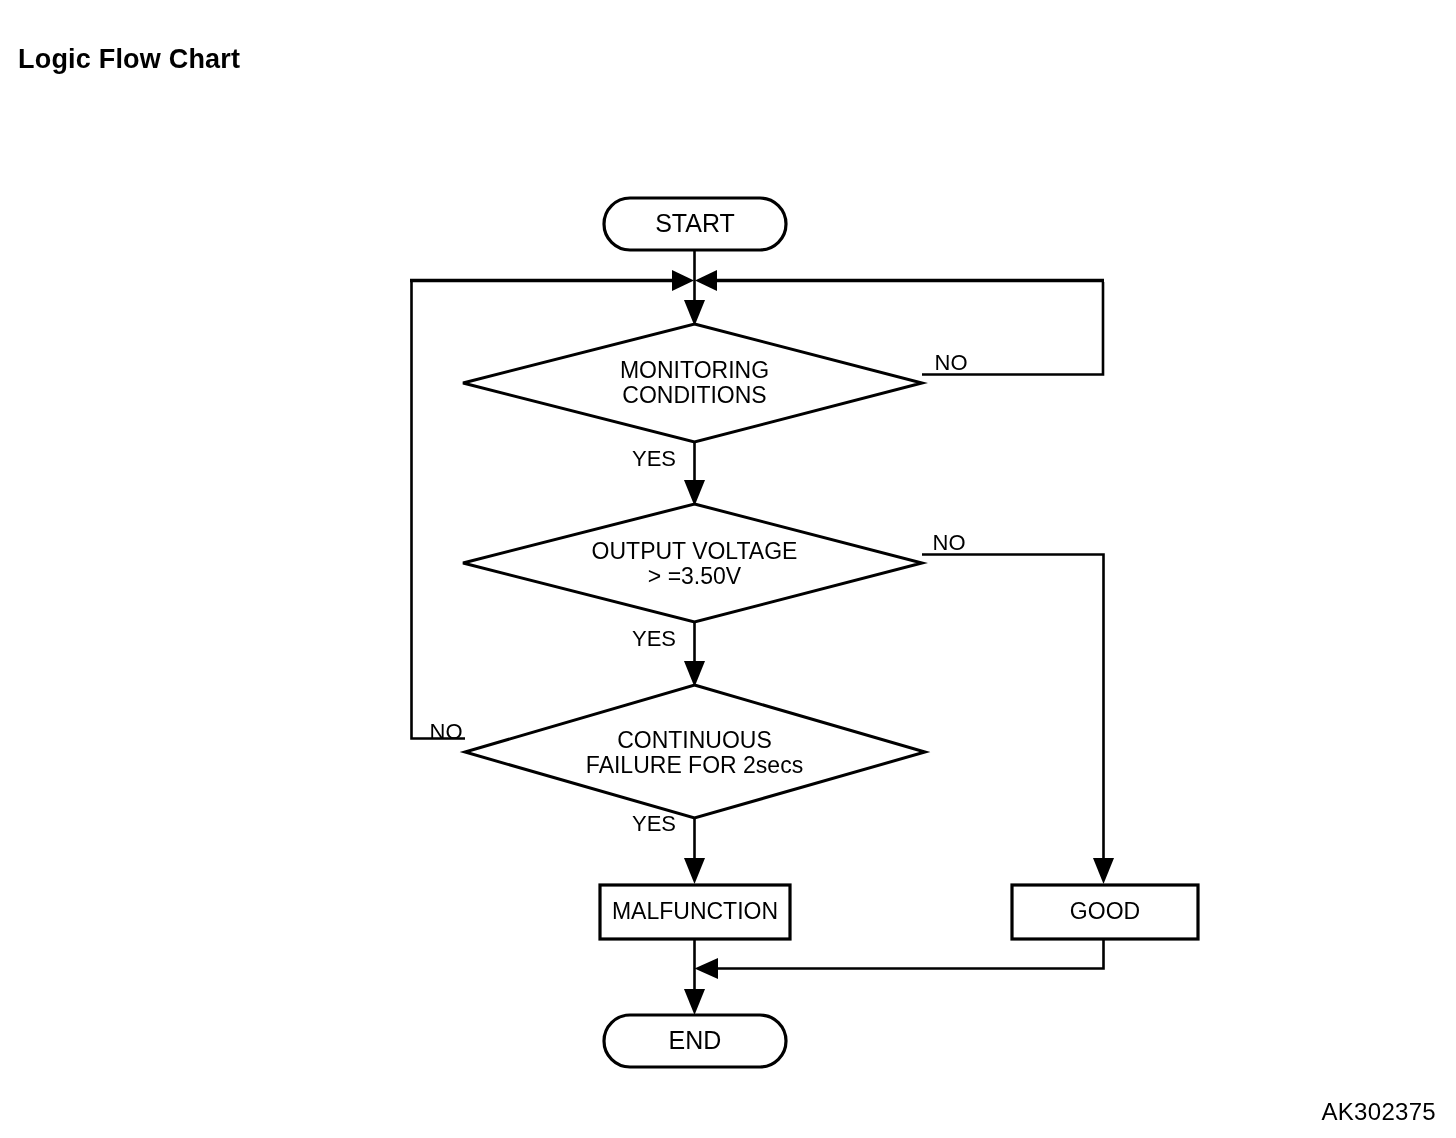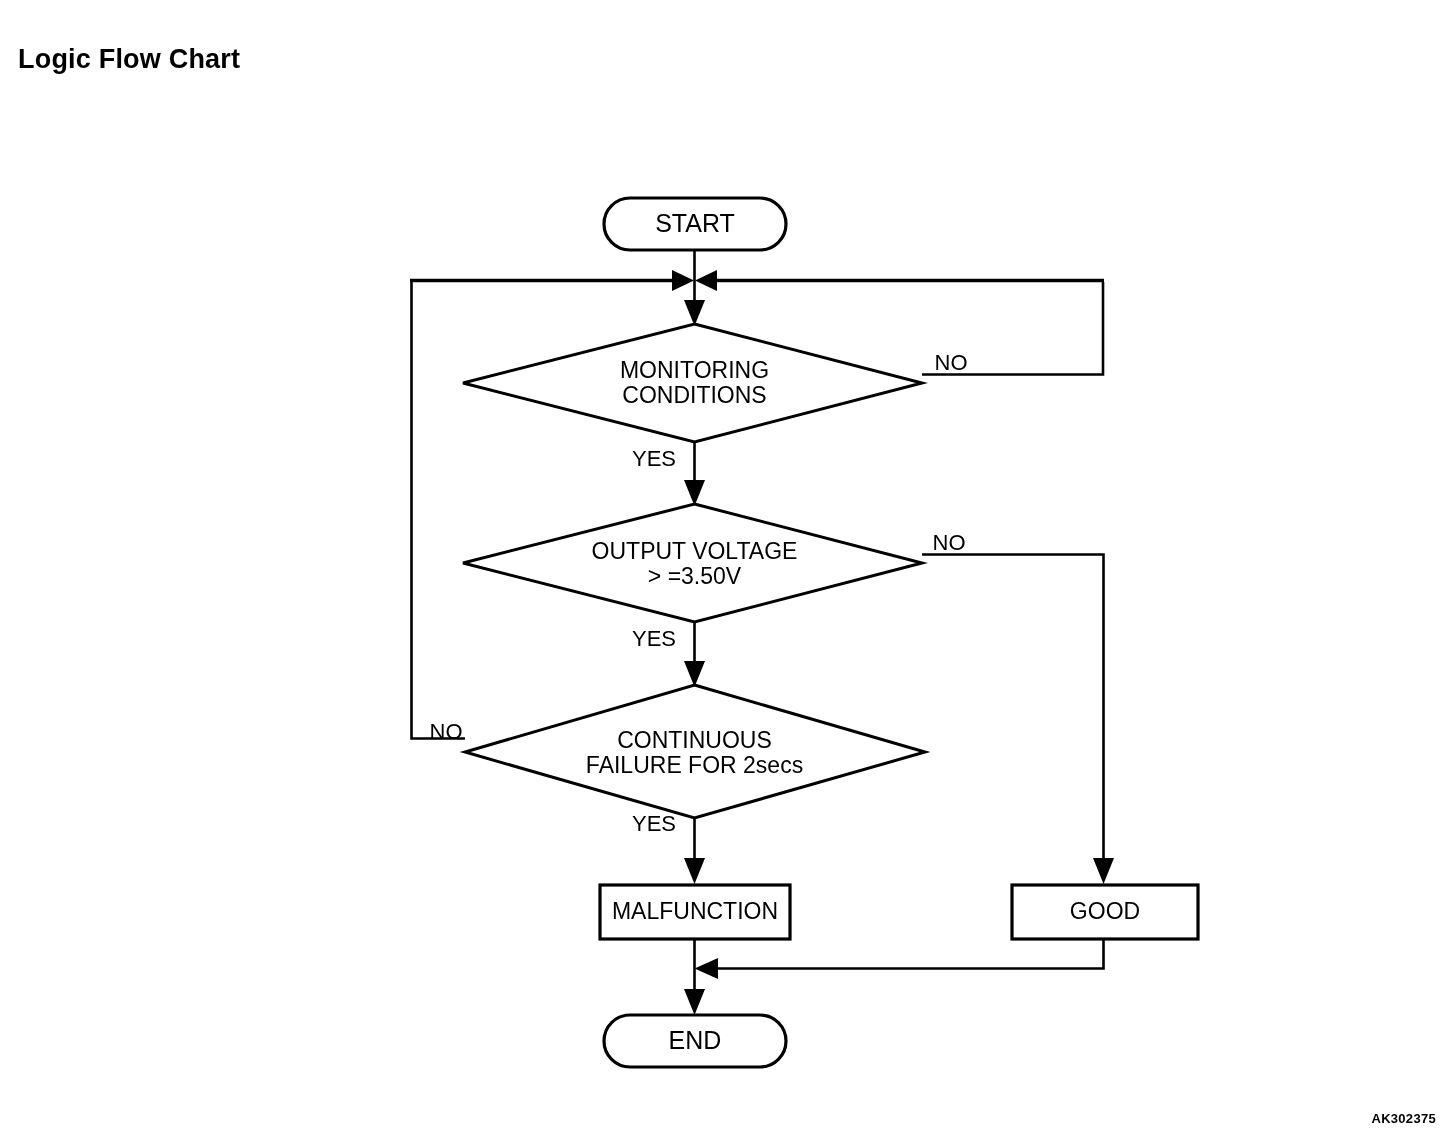--- a/index.html
+++ b/index.html
@@ -23,22 +23,22 @@
     font-size: 27px;
     font-weight: bold;
     letter-spacing: 0.2px;
     white-space: nowrap;
     margin-top: 32px;
   }
   #figure-id {
     position: absolute;
     right: 20px;
     bottom: 12px;
-    font-size: 13px;
-    font-weight: bold;
+    font-size: 24px;
+    font-weight: normal;
     letter-spacing: 0.3px;
   }
   #flow-svg {
     position: absolute;
     left: 0;
     top: 0;
     width: 1456px;
     height: 1138px;
   }
   .node-shape {

